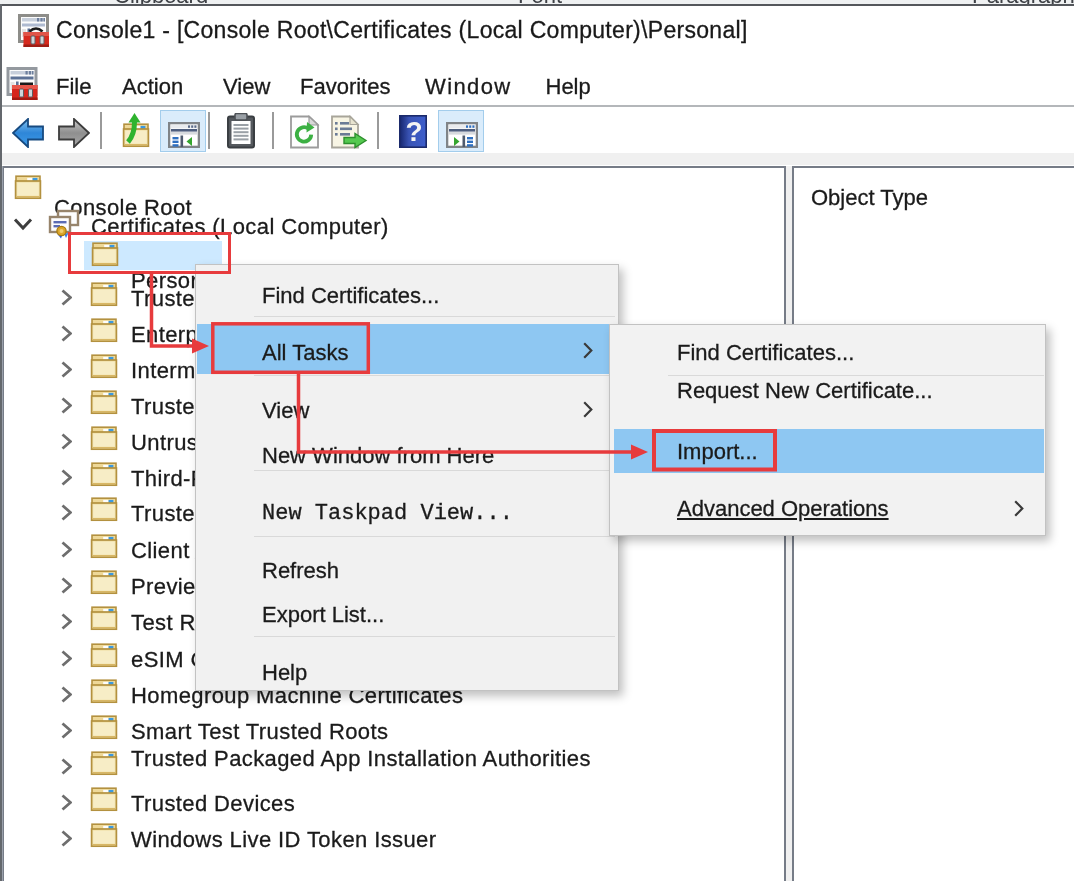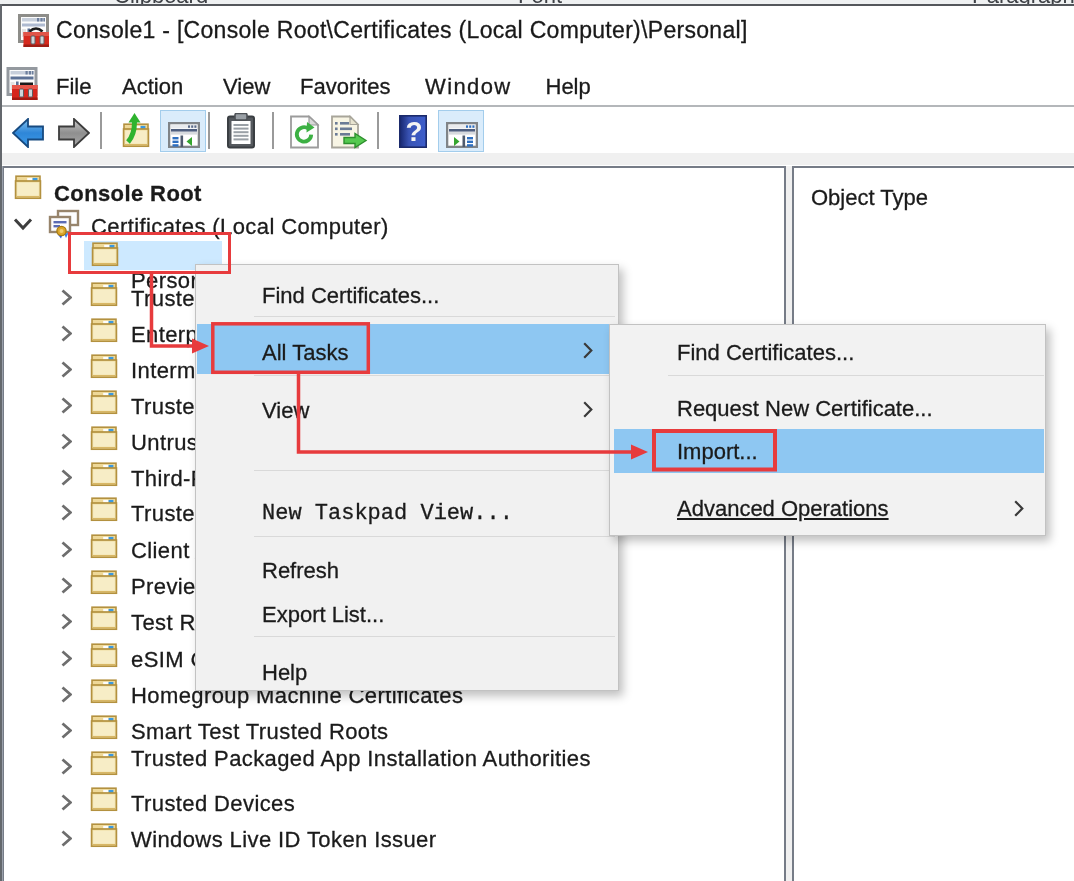--- a/index.html
+++ b/index.html
@@ -187,21 +187,21 @@
       <rect x="1.6" y="7" width="24.8" height="17.2" fill="#f2e3ae" stroke="#b3913f" stroke-width="1.7"></rect>
       <rect x="3.3" y="8.8" width="21.4" height="12.8" fill="#f7edc6"></rect>
       <rect x="2.6" y="22" width="22.8" height="1.5" fill="#d8b766"></rect>
     </g>
     <g id="chevR">
       <polyline points="1.5,1.5 9.5,8.5 1.5,15.5" fill="none" stroke="#6e6e6e" stroke-width="2.8"></polyline>
     </g>
   </defs>
 </svg>
 
-<div class="txt tr" style="left:54px;top:180px;font-weight:bold;">Console Root</div>
+<div class="txt tr" style="left:54px;top:194px;">Console Root</div>
 <svg class="abs" style="left:14px;top:174px;" width="28" height="26">
     <use href="#fold"></use>
   </svg>
 
 <div class="txt tr" style="left:91px;top:212.5px;">Certificates (Local Computer)</div>
 <svg class="abs" style="left:13px;top:217px;" width="20" height="14" viewBox="0 0 20 14">
     <polyline points="2,2.5 10,11 18,2.5" fill="none" stroke="#3e3e3e" stroke-width="3"></polyline>
   </svg>
 <svg class="abs" style="left:48px;top:209px;" width="33" height="31" viewBox="0 0 33 31">
   <rect x="10" y="2" width="20" height="14" fill="#fdfdfd" stroke="#97846b" stroke-width="2.4"></rect>
@@ -339,33 +339,34 @@
   <div class="abs" style="left:0.5px;top:58.5px;width:420px;height:50px;background:#8ec7f2;"></div>
   <div class="txt" style="left:66px;top:74px;">All Tasks</div>
   <svg class="abs" style="left:387px;top:77px;" width="10" height="17" viewBox="0 0 10 17">
       <polyline points="1.2,1.2 8.3,8.5 1.2,15.8" fill="none" stroke="#3a3a3a" stroke-width="2.2"></polyline>
     </svg>
   <div class="abs" style="left:58px;top:110px;width:361px;height:1.4px;background:#d9d9d9;"></div>
   <div class="txt" style="left:66px;top:131.5px;">View</div>
   <svg class="abs" style="left:387px;top:136px;" width="10" height="17" viewBox="0 0 10 17">
       <polyline points="1.2,1.2 8.3,8.5 1.2,15.8" fill="none" stroke="#3a3a3a" stroke-width="2.2"></polyline>
     </svg>
+  <div class="txt" style="left:66px;top:176.5px;">New Window from Here</div>
   <div class="abs" style="left:58px;top:205px;width:361px;height:1.4px;background:#d9d9d9;"></div>
   <div class="txt" style="left:66px;top:234.5px;font-family:Liberation Mono, monospace;">New Taskpad View...</div>
   <div class="abs" style="left:58px;top:271px;width:361px;height:1.4px;background:#d9d9d9;"></div>
   <div class="txt" style="left:66px;top:291.5px;">Refresh</div>
   <div class="txt" style="left:66px;top:335.5px;">Export List...</div>
   <div class="abs" style="left:58px;top:371px;width:361px;height:1.4px;background:#d9d9d9;"></div>
   <div class="txt" style="left:66px;top:393.5px;">Help</div>
 </div>
 
 <div class="abs" style="left:609px;top:324px;width:437px;height:212px;background:#f2f2f2;border:1.4px solid #c2c2c2;box-shadow:4px 5px 9px rgba(0,0,0,0.25);z-index:6;">
   <div class="txt" style="left:67px;top:14px;">Find Certificates...</div>
   <div class="abs" style="left:58px;top:50px;width:376px;height:1.4px;background:#d9d9d9;"></div>
-  <div class="txt" style="left:67px;top:70px;text-align:right;">Request New Certificate...</div>
+  <div class="txt" style="left:67px;top:52px;text-align:right;">Request New Certificate...</div>
   <div class="abs" style="left:4px;top:104px;width:430px;height:44px;background:#8ec7f2;"></div>
   <div class="txt" style="left:67px;top:113px;">Import...</div>
   <div class="txt" style="left:67px;top:170px;text-decoration:underline;">Advanced Operations</div>
   <svg class="abs" style="left:404px;top:175px;" width="10" height="17" viewBox="0 0 10 17">
       <polyline points="1.2,1.2 8.3,8.5 1.2,15.8" fill="none" stroke="#3a3a3a" stroke-width="2.2"></polyline>
     </svg>
 </div>
 
 <svg class="abs" style="left:0;top:0;z-index:10;pointer-events:none;" width="1074" height="881" viewBox="0 0 1074 881">
   <g fill="none" stroke="#e73b3d">

